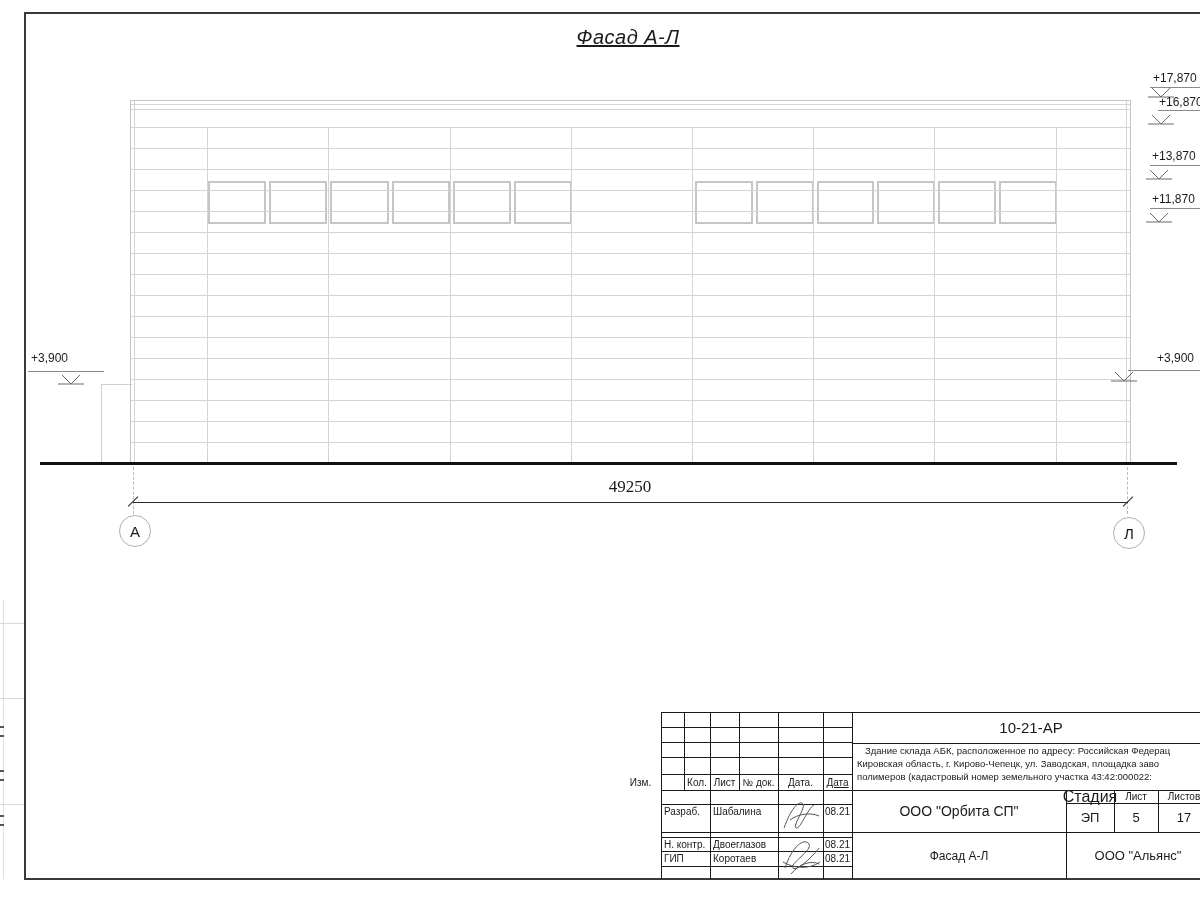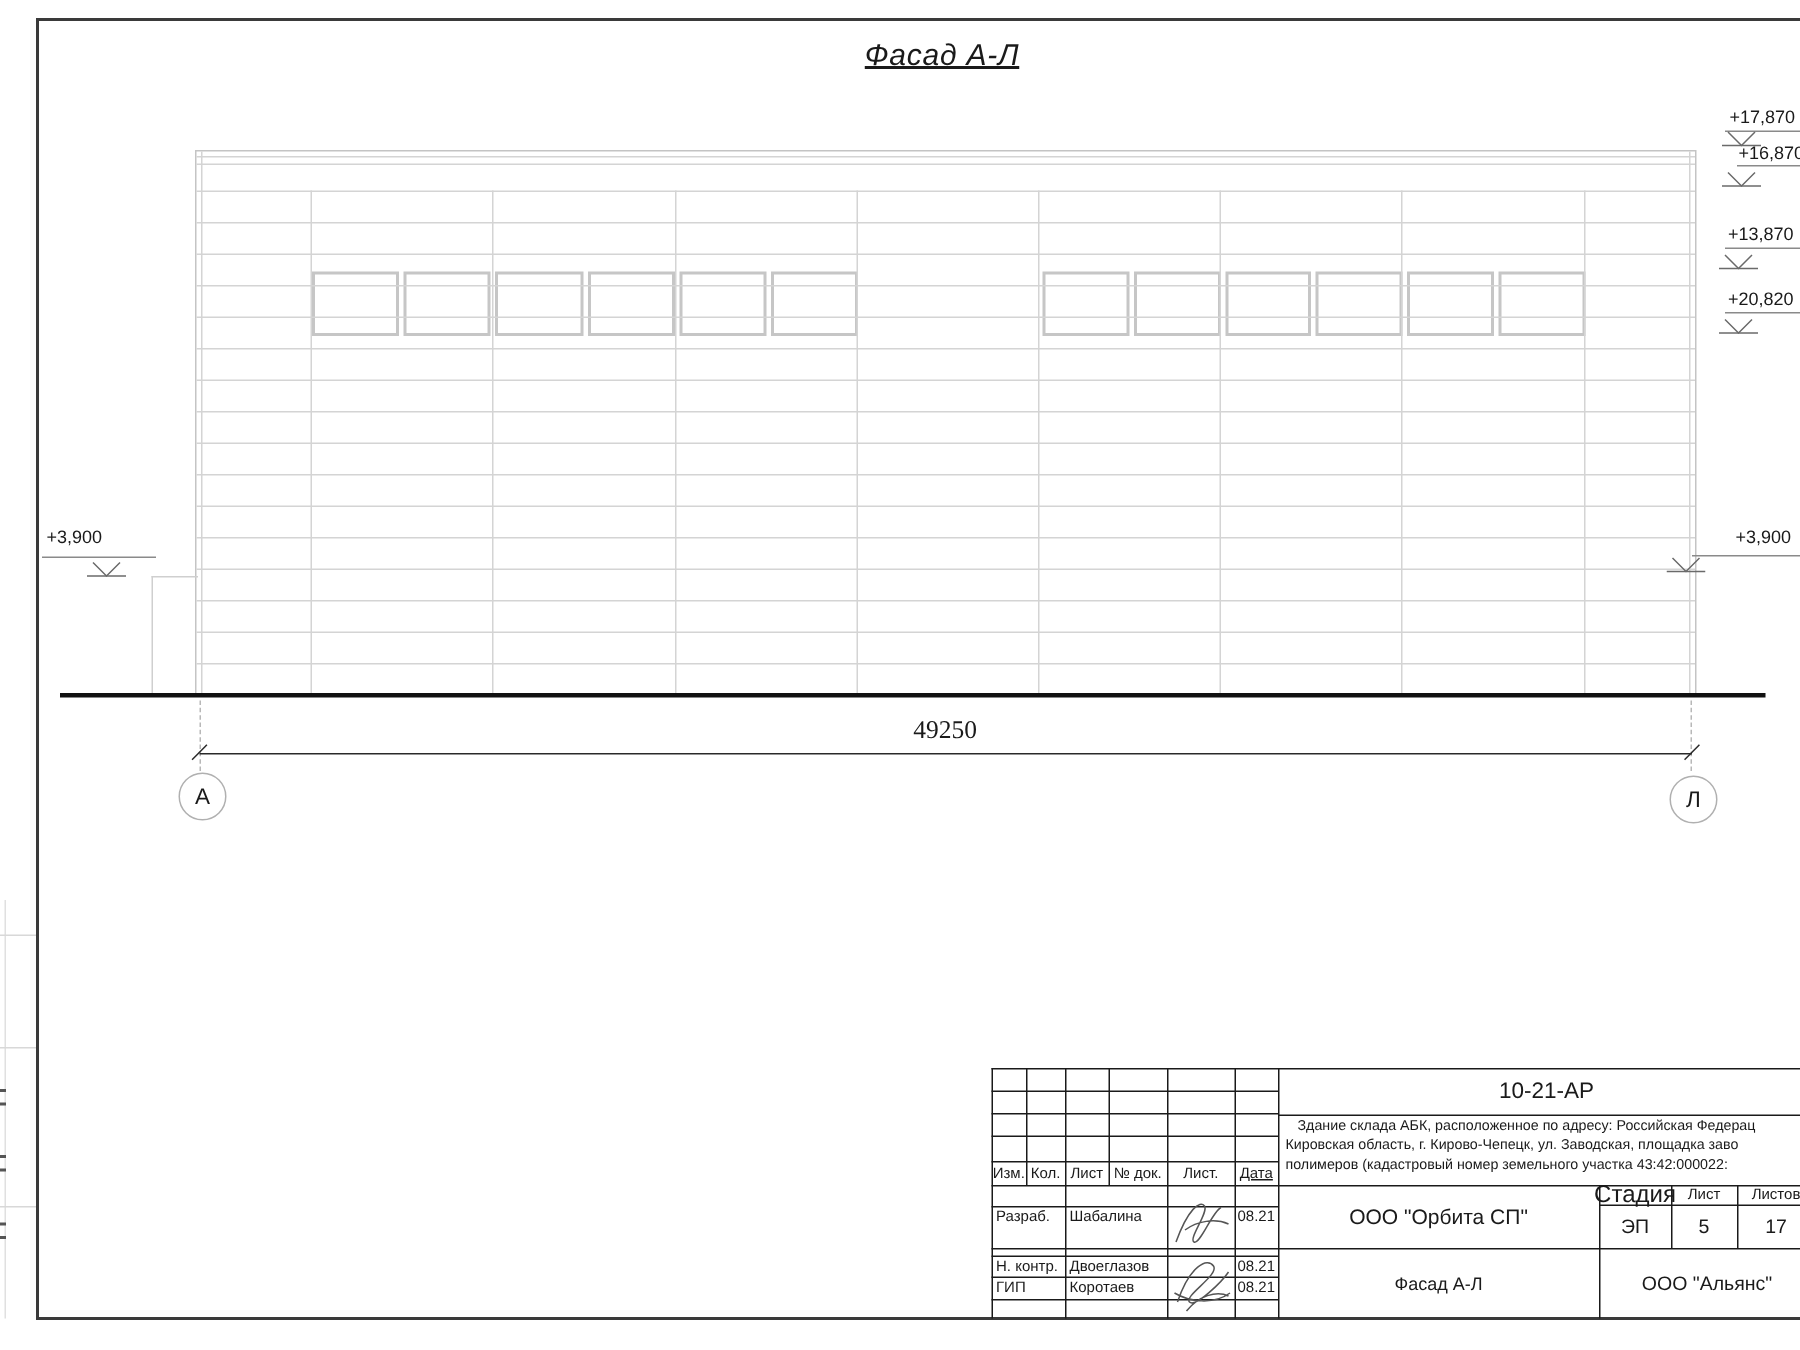--- a/index.html
+++ b/index.html
@@ -134,21 +134,21 @@
       <line x1="0" y1="10" x2="26" y2="10" stroke="#6a6a6a"></line>
     </svg>
 
   <span class="elev-label" style="left:1152px;top:149px;">+13,870</span>
   <div class="shelf" style="left:1150px;top:165px;width:60px;"></div>
   <svg class="abs" style="left:1146px;top:169px;" width="26" height="11">
     <path d="M4 1 L13 10 L22 1" stroke="#6a6a6a" fill="none"></path>
       <line x1="0" y1="10" x2="26" y2="10" stroke="#6a6a6a"></line>
     </svg>
 
-  <span class="elev-label" style="left:1152px;top:192px;">+20,820</span>
+  <span class="elev-label" style="left:1152px;top:192px;">+11,870</span>
   <div class="shelf" style="left:1150px;top:208px;width:60px;"></div>
   <svg class="abs" style="left:1146px;top:212px;" width="26" height="11">
     <path d="M4 1 L13 10 L22 1" stroke="#6a6a6a" fill="none"></path>
       <line x1="0" y1="10" x2="26" y2="10" stroke="#6a6a6a"></line>
     </svg>
 
   <span class="elev-label" style="left:1157px;top:351px;">+3,900</span>
   <div class="shelf" style="left:1128px;top:370px;width:82px;"></div>
   <svg class="abs" style="left:1111px;top:371px;" width="26" height="11">
     <path d="M4 1 L13 10 L22 1" stroke="#6a6a6a" fill="none"></path>
@@ -181,25 +181,25 @@
     <div class="hl" style="left:661px;top:774px;width:191px;"></div>
     <div class="hl" style="left:661px;top:790px;width:549px;"></div>
     <div class="hl" style="left:661px;top:804px;width:191px;"></div>
     <div class="hl" style="left:661px;top:832px;width:549px;"></div>
     <div class="hl" style="left:661px;top:837px;width:191px;"></div>
     <div class="hl" style="left:661px;top:851px;width:191px;"></div>
     <div class="hl" style="left:661px;top:866px;width:191px;"></div>
     <div class="hl" style="left:852px;top:743px;width:358px;"></div>
     <div class="hl" style="left:1066px;top:803px;width:144px;"></div>
 
-    <div class="ctxt" style="left:661px;top:774px;width:23px;height:16px;font-size:10px;">Изм.</div>
+    <div class="ctxt" style="left:629px;top:774px;width:23px;height:16px;font-size:10px;">Изм.</div>
     <div class="ctxt" style="left:684px;top:774px;width:26px;height:16px;font-size:10px;">Кол.</div>
     <div class="ctxt" style="left:710px;top:774px;width:29px;height:16px;font-size:10px;">Лист</div>
     <div class="ctxt" style="left:739px;top:774px;width:39px;height:16px;font-size:10px;">№ док.</div>
-    <div class="ctxt" style="left:778px;top:774px;width:45px;height:16px;font-size:10px;">Лист.</div>
+    <div class="ctxt" style="left:778px;top:774px;width:45px;height:16px;font-size:10px;">Дата.</div>
     <div class="ctxt" style="left:823px;top:774px;width:29px;height:16px;font-size:10px;text-decoration:underline;">Дата</div>
 
     <div class="txt" style="left:664px;top:806px;font-size:10px;">Разраб.</div>
     <div class="txt" style="left:713px;top:806px;font-size:10px;">Шабалина</div>
     <div class="ctxt" style="left:823px;top:804px;width:29px;height:14px;font-size:10px;">08.21</div>
 
     <div class="txt" style="left:664px;top:839px;font-size:10px;">Н. контр.</div>
     <div class="txt" style="left:713px;top:839px;font-size:10px;">Двоеглазов</div>
     <div class="ctxt" style="left:823px;top:837px;width:29px;height:14px;font-size:10px;">08.21</div>
 

